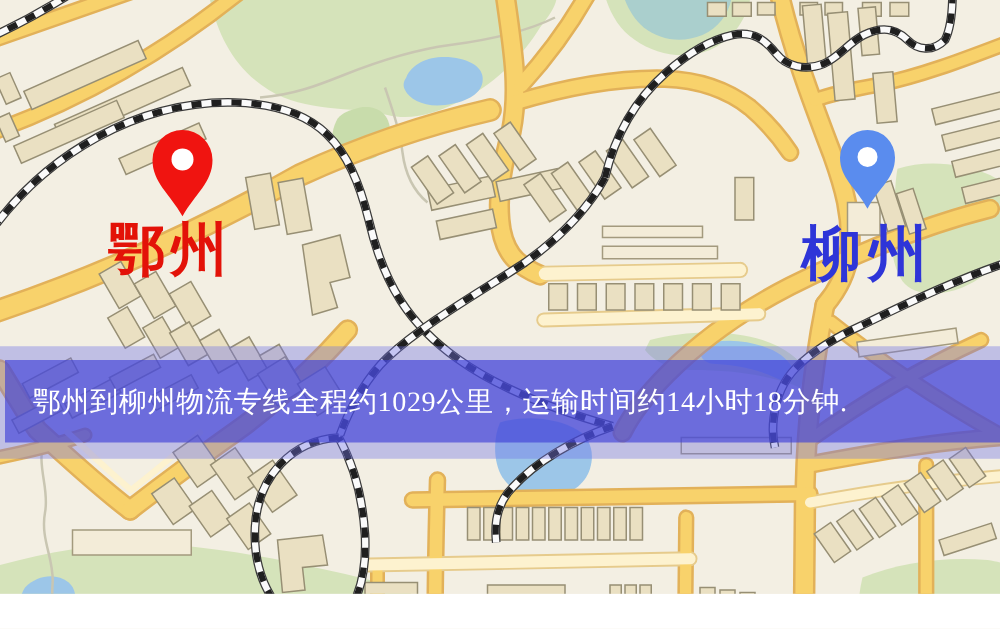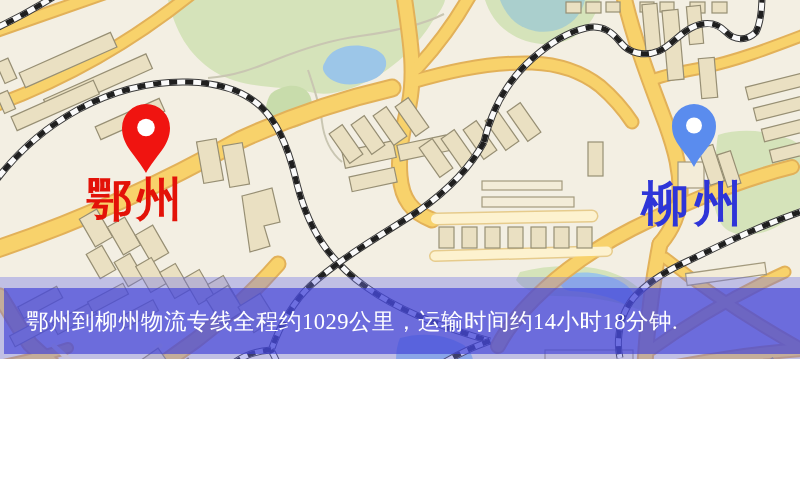--- a/index.html
+++ b/index.html
@@ -1,16 +1,16 @@
 <!DOCTYPE html>
 <html><head>
 <meta charset="utf-8">
 <style>
   html,body{margin:0;padding:0;}
-  .screen{position:relative;width:800px;height:359px;overflow:hidden;
+  .screen{position:relative;width:800px;height:475px;overflow:hidden;
     font-family:"Liberation Sans","DejaVu Sans",sans-serif;background:#f3efe3;}
   .screen svg{position:absolute;left:0;top:0;}
 
   
   .park{fill:#d5e3ba;stroke:none;}
   .park2{fill:#c8dcab;}
   .teal{fill:#aacfcd;}
   .water{fill:#9cc6e8;}
   .gpath{fill:none;stroke:#c9c6b2;stroke-width:2;}
   .road-c{fill:none;stroke:#e2b159;stroke-linecap:round;}

